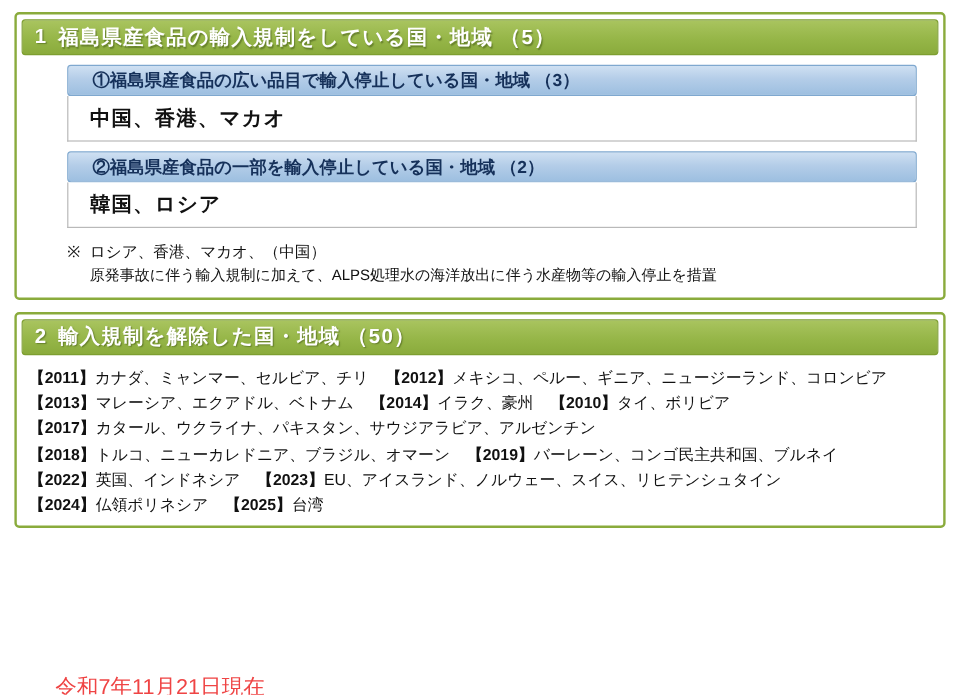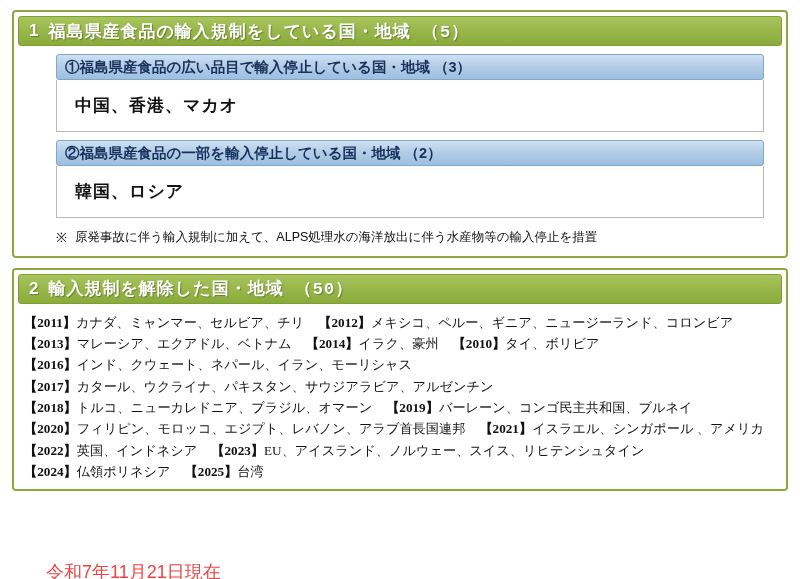--- a/index.html
+++ b/index.html
@@ -65,47 +65,46 @@
     font-weight: bold;
     margin-right: 10px;
     text-shadow: 1px 1px 1px rgba(60,80,20,0.5);
   }
   .section-head .label {
     color: #ffffff;
     font-size: 17px;
     font-weight: bold;
     letter-spacing: 1px;
     text-shadow: 1px 1px 1px rgba(60,80,20,0.5);
-    font-family: Liberation Mono, monospace;
   }
 
   
   .sub-block {
     margin: 8px 22px 0 42px;
   }
   .sub-head {
     height: 26px;
     background: linear-gradient(to bottom, #cfe0f2 0%, #b4cde8 45%, #9dbfe0 100%);
     border: 1px solid #7fa8cf;
     border-radius: 3px;
     display: flex;
     align-items: center;
-    padding-left: 8px;
+    padding-left: 20px;
     box-sizing: border-box;
   }
   .sub-head .sub-label {
     font-size: 14.5px;
     font-weight: bold;
     color: #16315a;
   }
   .sub-body {
     border: 1px solid #b9b9b9;
     border-top: none;
     background: #ffffff;
-    height: 52px;
+    height: 38px;
     display: flex;
     align-items: center;
     padding-left: 18px;
     box-sizing: border-box;
   }
   .sub-body .countries {
     font-size: 17px;
     font-weight: bold;
     color: #111111;
     letter-spacing: 1px;
@@ -127,21 +126,20 @@
     font-size: 13px;
     color: #111;
     line-height: 1.55;
   }
   .note .lines .l1 { display: block; }
   .note .lines .l2 { display: block; font-size: 12.5px; }
 
   
   .list-body {
     padding: 4px 8px 6px 10px;
-    font-family: Liberation Serif, serif;
   }
   .list-line {
     font-size: 13.2px;
     line-height: 1.62;
     color: #111111;
     white-space: nowrap;
   }
   .yr {
     font-weight: bold;
   }
@@ -198,37 +196,36 @@
         <span class="sub-label">②福島県産食品の一部を輸入停止している国・地域 （2）</span>
       </div>
       <div class="sub-body">
         <span class="countries">韓国、ロシア</span>
       </div>
     </div>
 
     <div class="note">
       <span class="mark">※</span>
       <span class="lines">
+        <span class="l1">ロシア、香港、マカオ、（中国）</span>
         <span class="l2">原発事故に伴う輸入規制に加えて、ALPS処理水の海洋放出に伴う水産物等の輸入停止を措置</span>
       </span>
     </div>
   </div>
 
   <div class="section">
     <div class="section-head">
       <span class="num">2</span>
       <span class="label">輸入規制を解除した国・地域 （50）</span>
     </div>
     <div class="list-body">
         <div class="list-line"><span class="yr">【2011】</span><span>カナダ、ミャンマー、セルビア、チリ</span><span class="gap"></span><span class="yr">【2012】</span><span>メキシコ、ペルー、ギニア、ニュージーランド、コロンビア</span></div>
         <div class="list-line"><span class="yr">【2013】</span><span>マレーシア、エクアドル、ベトナム</span><span class="gap"></span><span class="yr">【2014】</span><span>イラク、豪州</span><span class="gap"></span><span class="yr">【2010】</span><span>タイ、ボリビア</span></div>
-        <div class="list-line"><span class="yr">【2016】</span><span>インド、クウェート、ネパール、イラン、モーリシャス</span></div>
         <div class="list-line"><span class="yr">【2017】</span><span>カタール、ウクライナ、パキスタン、サウジアラビア、アルゼンチン</span></div>
         <div class="list-line"><span class="yr">【2018】</span><span>トルコ、ニューカレドニア、ブラジル、オマーン</span><span class="gap"></span><span class="yr">【2019】</span><span>バーレーン、コンゴ民主共和国、ブルネイ</span></div>
-        <div class="list-line"><span class="yr">【2020】</span><span>フィリピン、モロッコ、エジプト、レバノン、アラブ首長国連邦</span><span class="gap"></span><span class="yr">【2021】</span><span>イスラエル、シンガポール 、アメリカ</span></div>
         <div class="list-line"><span class="yr">【2022】</span><span>英国、インドネシア</span><span class="gap"></span><span class="yr">【2023】</span><span>EU、アイスランド、ノルウェー、スイス、リヒテンシュタイン</span></div>
         <div class="list-line"><span class="yr">【2024】</span><span>仏領ポリネシア</span><span class="gap"></span><span class="yr">【2025】</span><span>台湾</span></div>
       </div>
   </div>
 
   <div class="footer">
     <span class="date">令和7年11月21日現在</span>
   </div>
 
 </div>

